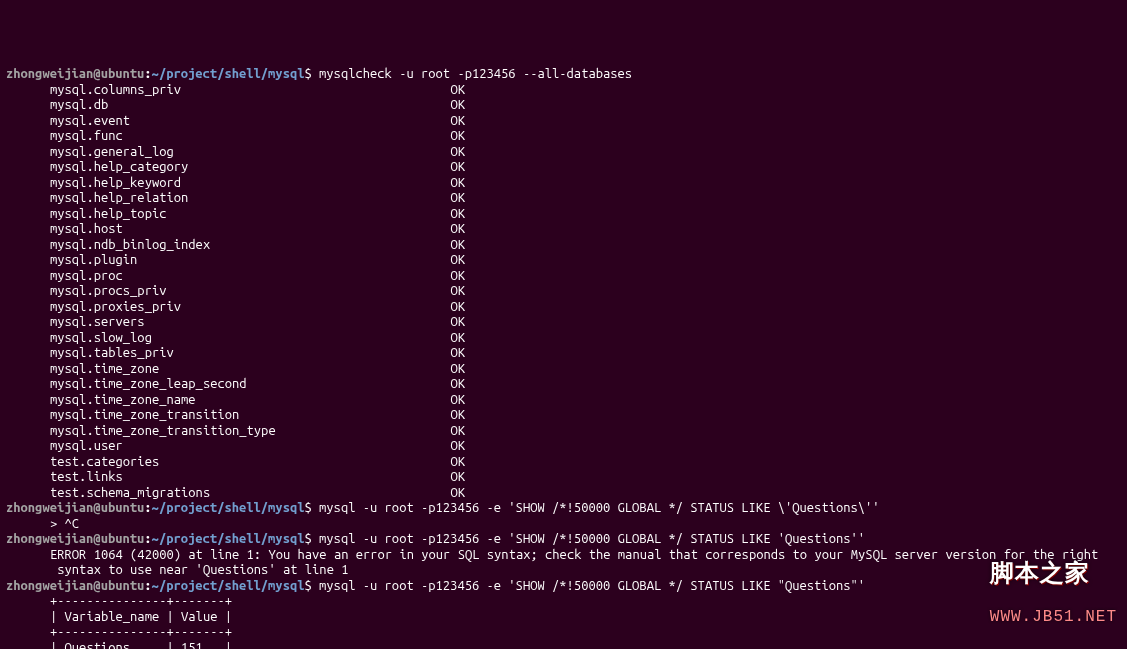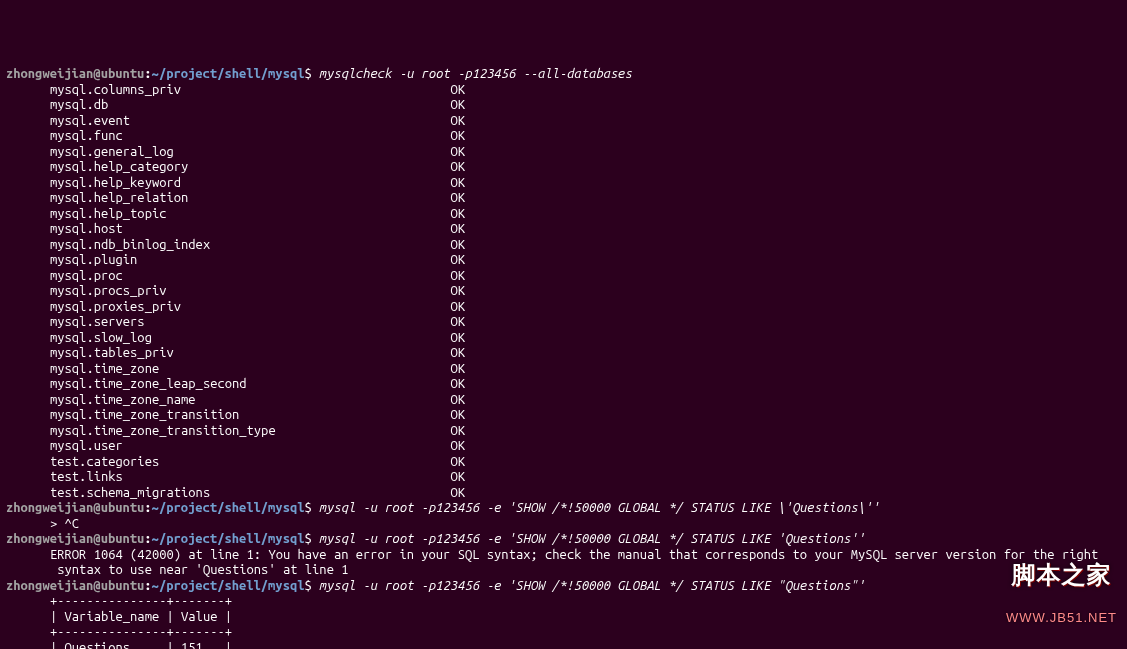--- a/index.html
+++ b/index.html
@@ -14,39 +14,39 @@
     height: 649px;
     overflow: hidden;
     white-space: pre;
     position: relative;
   }
   .line { display: block; }
   .user { color: #a3a3a3; font-weight: bold; }
   .colon { color: #ffffff; font-weight: bold; }
   .path { color: #729fcf; font-weight: bold; }
   .dollar { color: #ffffff; }
-  .cmd { color: #ffffff; font-style: italic; }
+  .cmd { color: #ffffff; }
   .plain { color: #ffffff; margin-left: 44px; }
   .watermark {
     position: absolute;
     right: 10px;
     bottom: 8px;
-    text-align: center;
-    font-family: Liberation Sans, sans-serif;
+    text-align: left;
+    font-family: Liberation Mono, monospace;
     pointer-events: none;
   }
   .watermark .top {
     font-size: 24px;
     font-weight: bold;
     color: #ffffff;
     text-shadow: 0 0 4px rgba(0,0,0,.8), 1px 1px 0 #a00;
     letter-spacing: 1px;
   }
   .watermark .bot {
-    font-size: 13px;
+    font-size: 16px;
     color: #ff8a8a;
     letter-spacing: 1px;
     margin-top: -3px;
     text-shadow: 0 0 3px rgba(0,0,0,.8);
   }
 </style>
 </head>
 <body>
 
 

